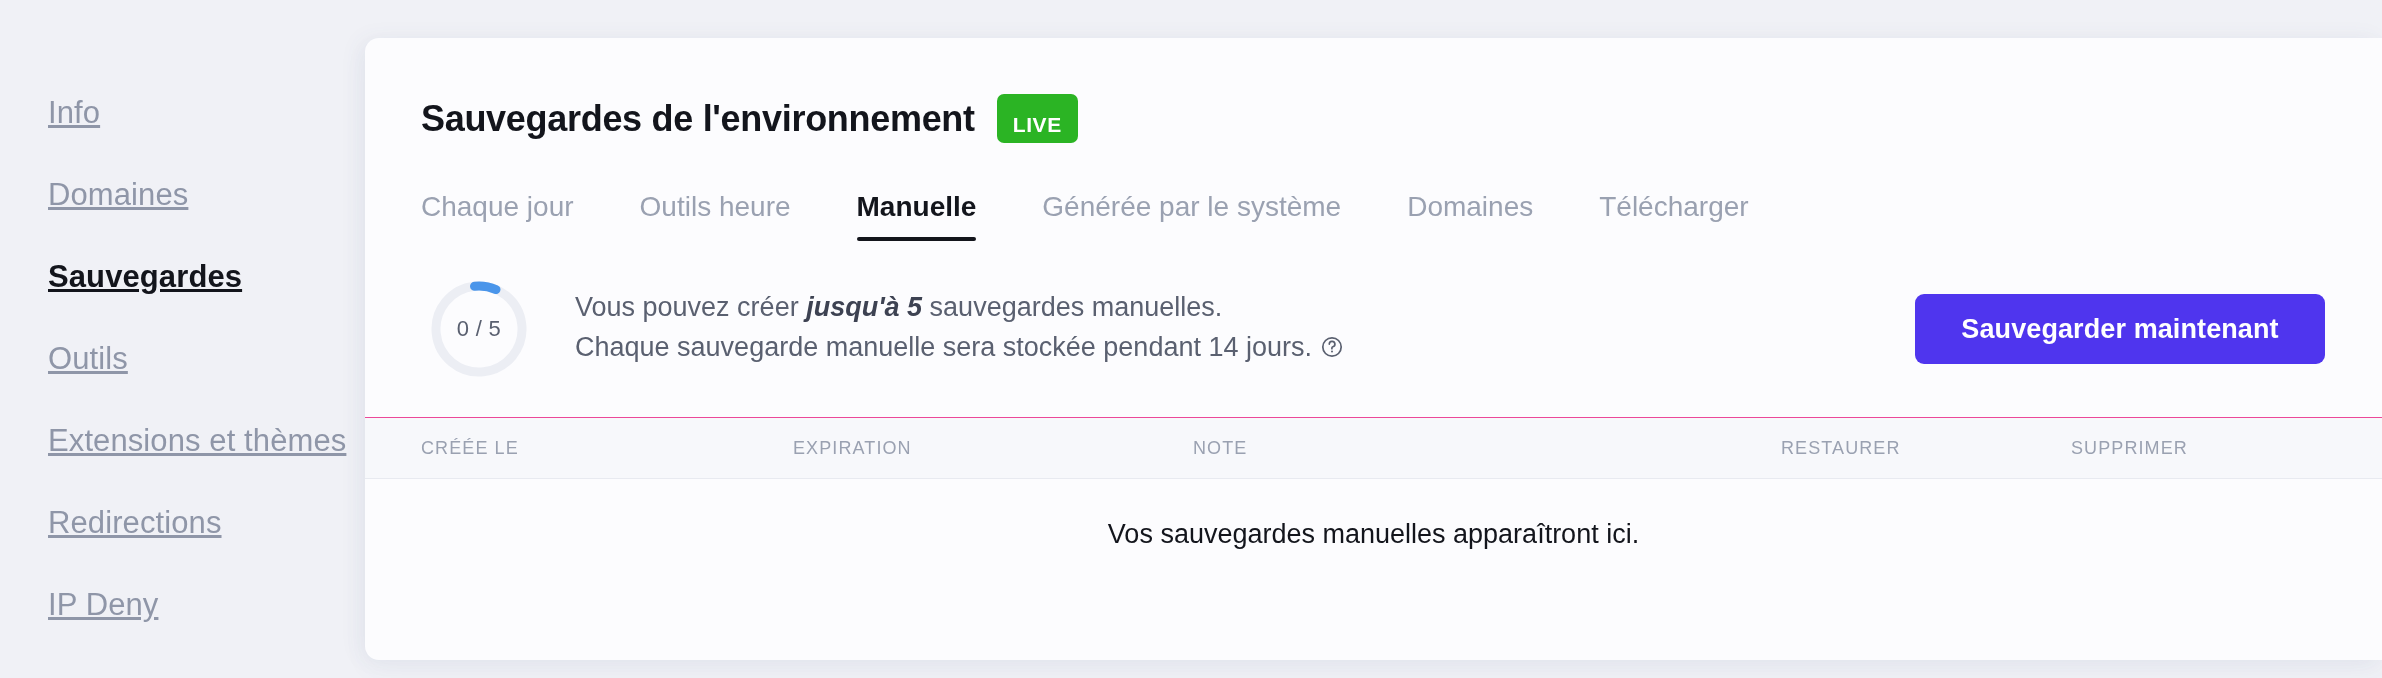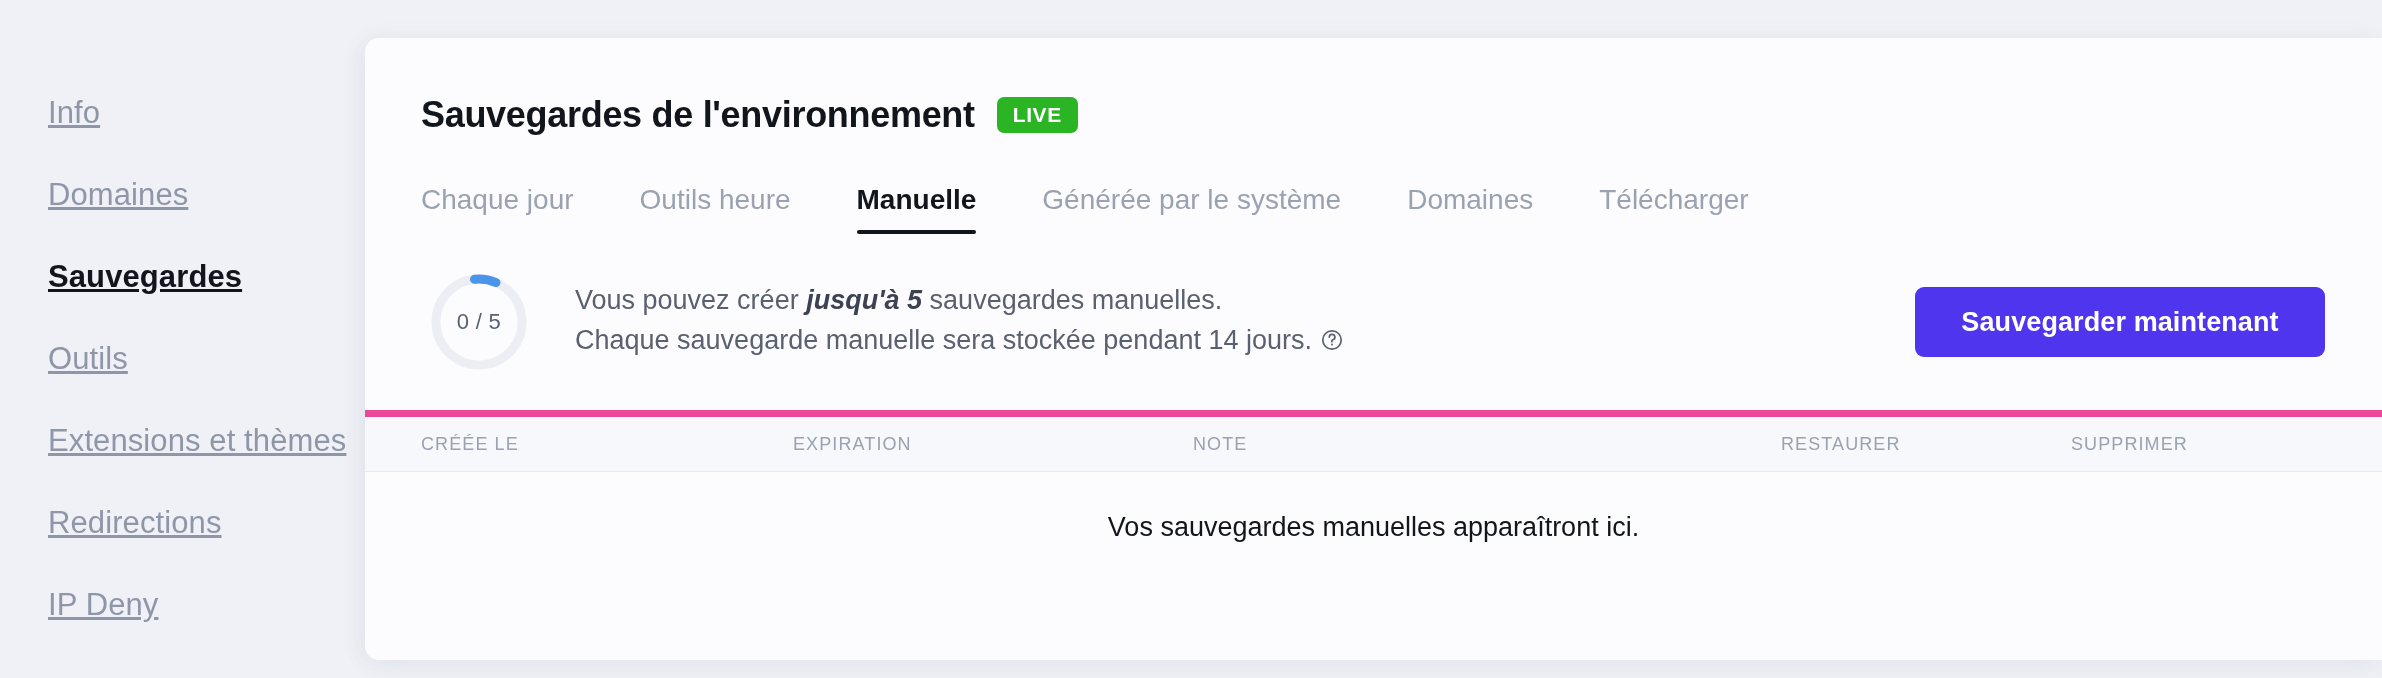--- a/index.html
+++ b/index.html
@@ -82,21 +82,21 @@
     text-align: right;
   }
 
   .live-badge {
     margin-left: 22px;
     background: #2bb424;
     color: #ffffff;
     font-size: 21px;
     font-weight: 700;
     letter-spacing: 0.6px;
-    padding: 7px 16px 8px;
+    padding: 20px 16px 8px;
     border-radius: 7px;
     line-height: 1;
     white-space: nowrap;
   }
 
   
   .tabs {
     display: flex;
     align-items: flex-end;
     gap: 16px;
@@ -210,21 +210,21 @@
   
   .table {
     width: 100%;
   }
 
   .table-head {
     display: flex;
     align-items: center;
     height: 62px;
     background: #f7f8fb;
-    border-top: 7px solid #ec4899;
+    border-top: 1px solid #ec4899;
     border-bottom: 1px solid #e8eaf0;
   }
 
   .th {
     font-size: 18px;
     letter-spacing: 1.1px;
     color: #9aa1b1;
     font-weight: 400;
     white-space: nowrap;
   }

